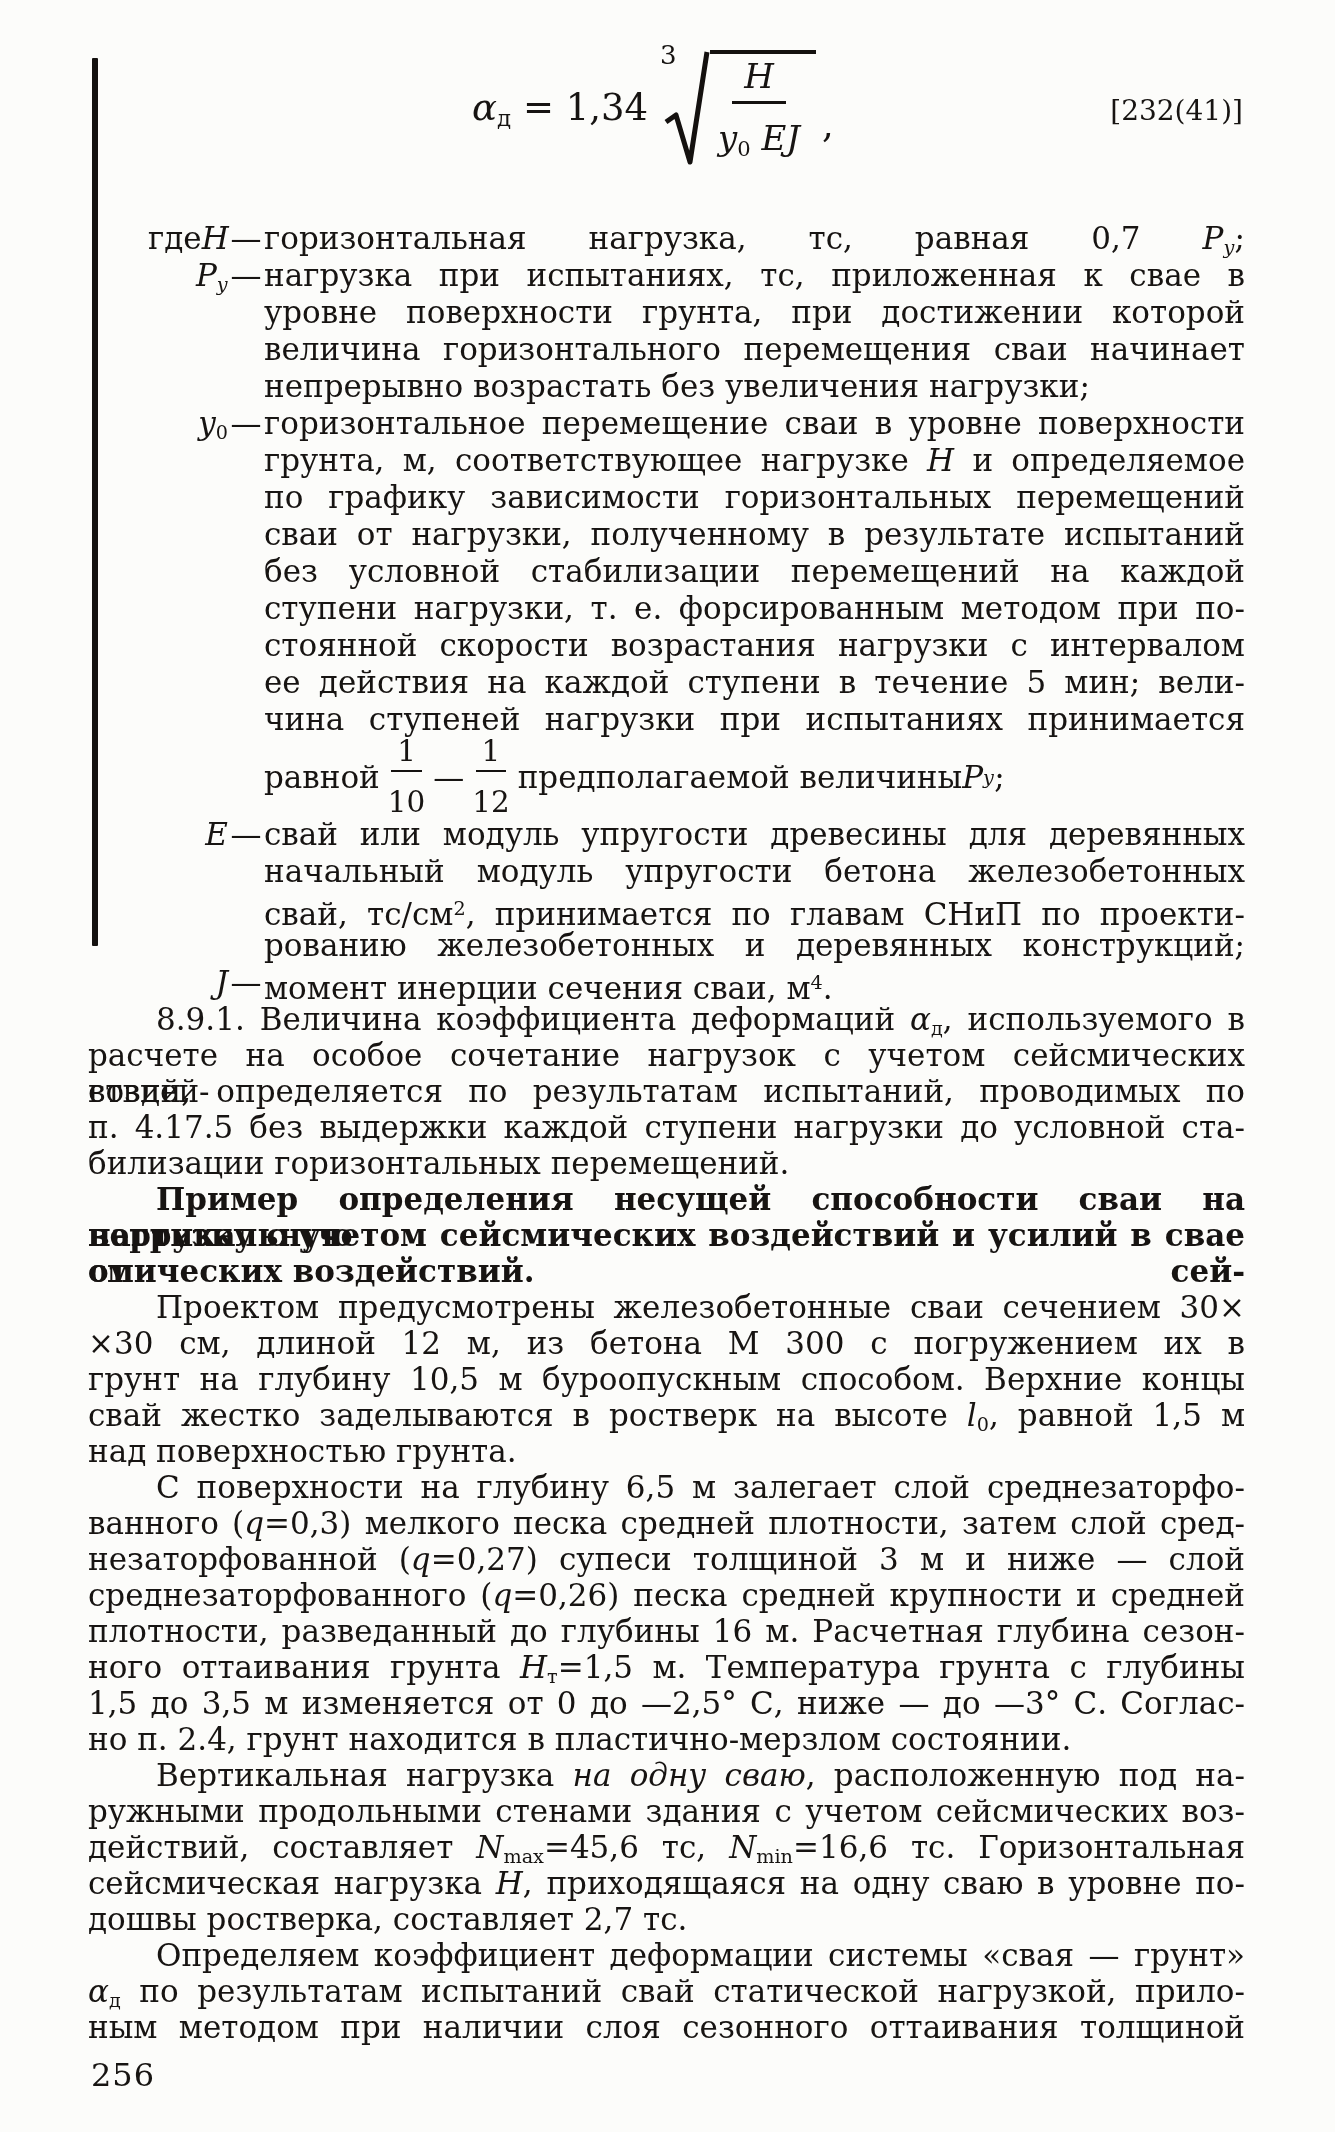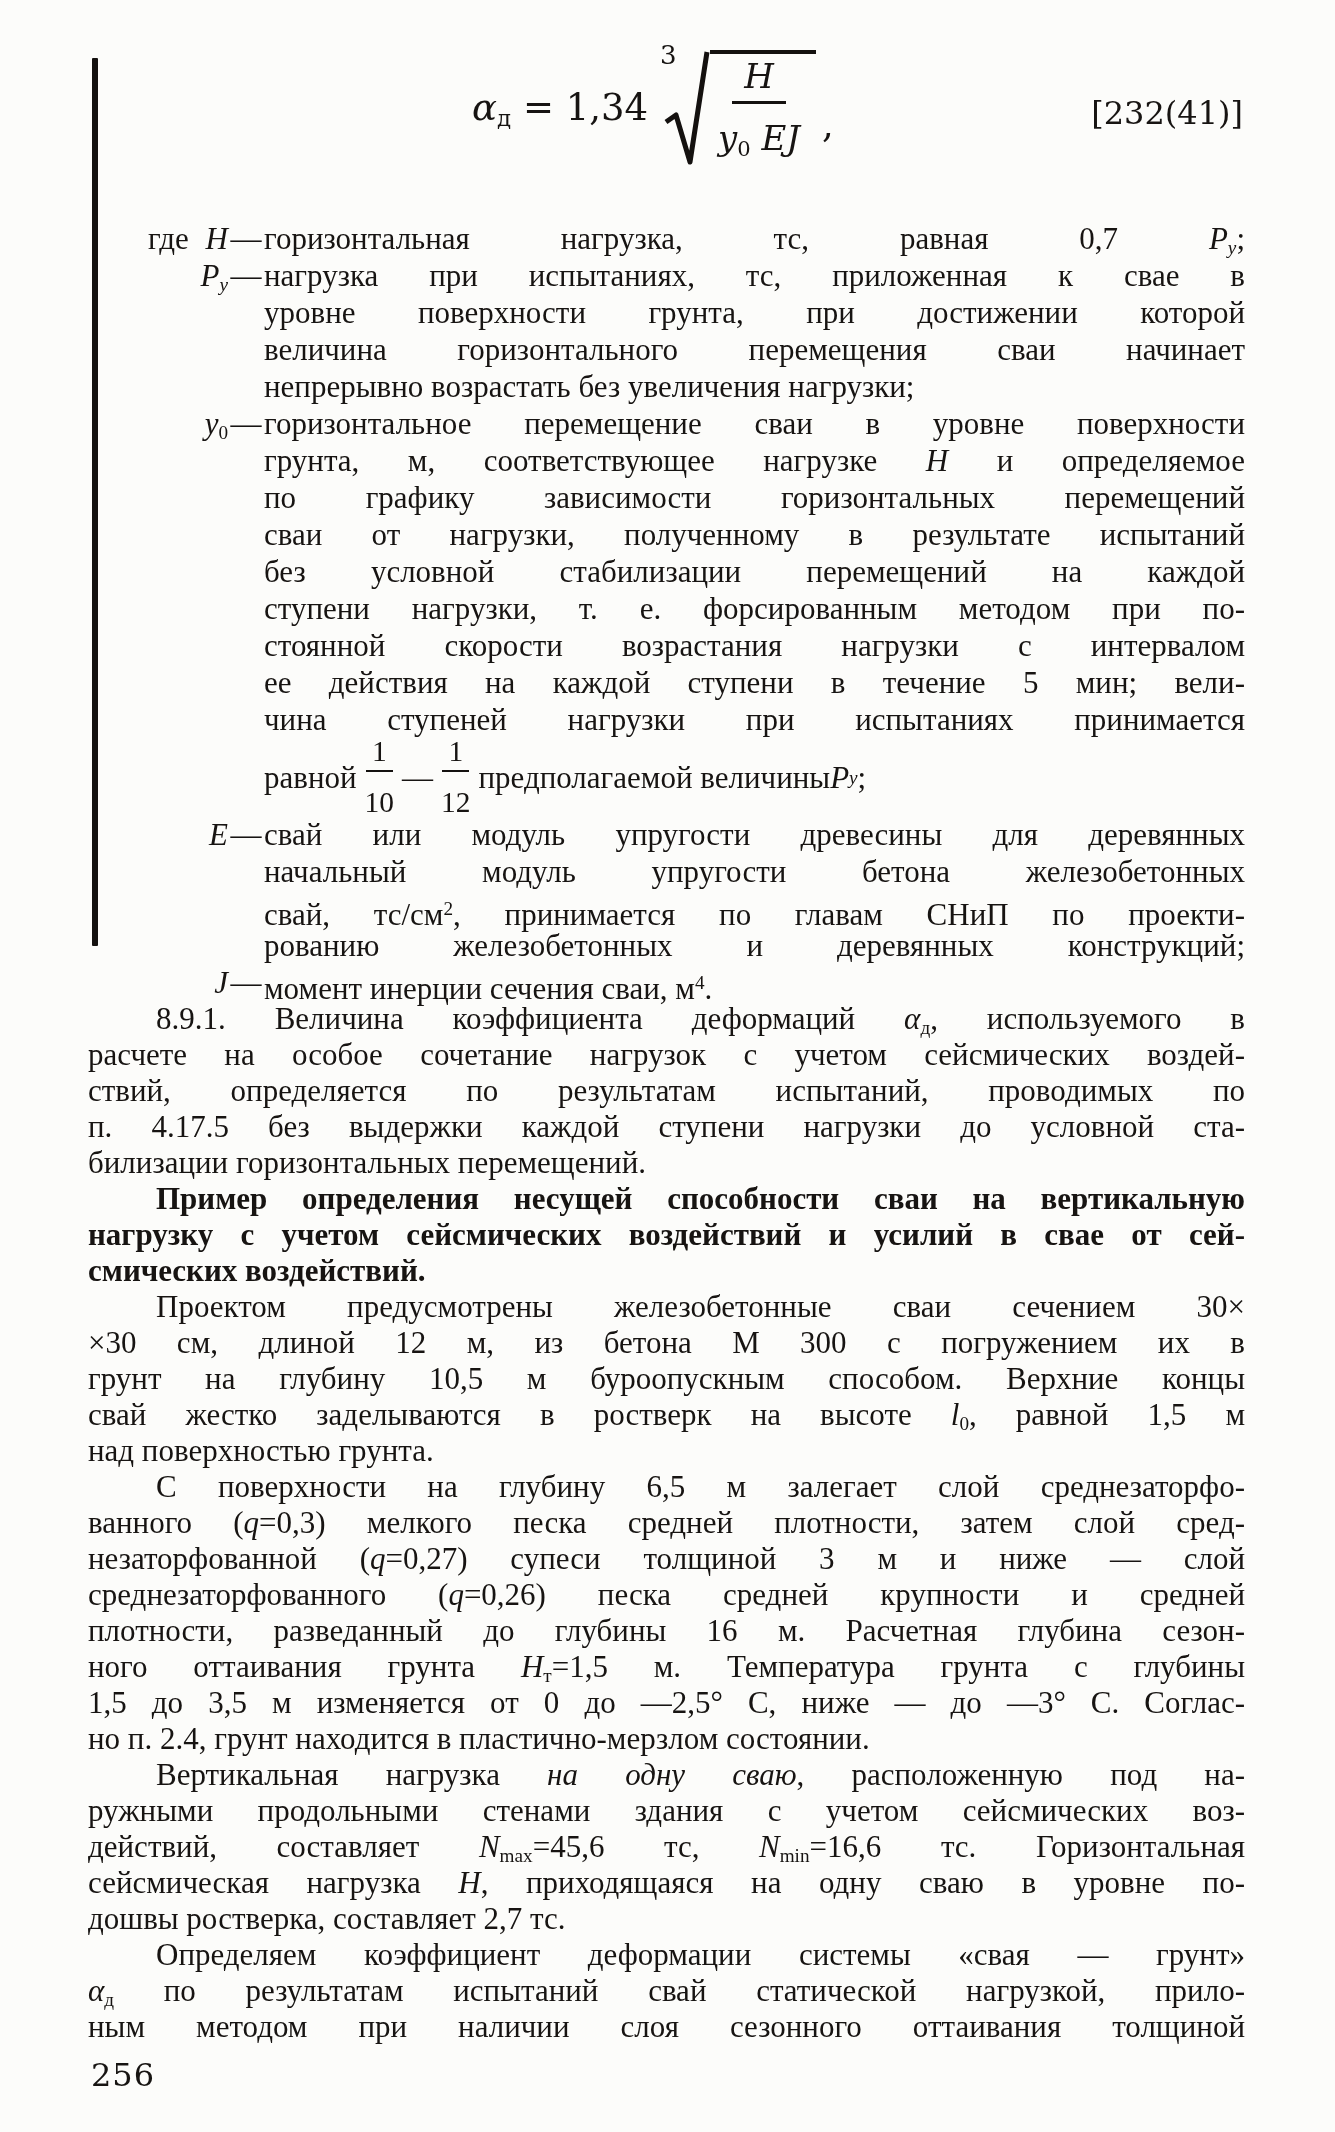--- a/index.html
+++ b/index.html
@@ -24,38 +24,38 @@
   .eq { position:absolute; left:384px; top:10px; display:flex; align-items:center; font-size:37px; }
   .eq-lhs { margin-right:10px; white-space:nowrap;text-align:center; }
   .rad { position:relative; display:inline-flex; align-items:flex-start; margin-left:6px; }
   .rad-idx { position:absolute; left:-4px; top:-10px; font-size:26px; }
   .rad-svg { width:46px; height:118px; display:block; }
   .rad-body { border-top:4px solid #14110f; min-height:112px; display:flex; align-items:center; padding:0 16px 0 8px; box-sizing:border-box; }
   .bigfrac { display:inline-flex; flex-direction:column; align-items:center; font-size:34px; line-height:1.15; }
   .bf-num { border-bottom:3px solid #14110f; padding:2px 12px 5px; }
   .bf-den { padding-top:15px; white-space:nowrap; }
   .eq-comma { align-self:flex-end; padding:0 0 22px 6px; }
-  .eq-num { position:absolute; right:2px; top:54px; font-size:32px; }
+  .eq-num { position:absolute; right:2px; top:54px; font-size:28px; }
   
   .where-block { margin-top:12px; }
   .where-item { display:flex; align-items:flex-start; }
   .whead { flex:none; width:140px; display:flex; align-items:baseline; line-height:37px; white-space:nowrap; }
   .wlabel { margin-left:60px; }
   .wsym { margin-left:auto; }
   .wdash { flex:none; width:36px; text-align:center; line-height:37px; }
   .wdef { flex:1; min-width:0; }
   
   .tl { line-height:37px; height:37px; text-align:justify; text-align-last:justify; white-space:normal; }
   .para .tl { line-height:36px; height:36px; }
   .tl.last { text-align-last:left; }
   .tl.tall { height:78px; display:flex; align-items:center; text-align-last:left; }
   .tl.indent { text-indent:68px; }
   .para { margin:0; }
   .para.b-para { font-weight:bold; }
-  .where-block, .paras { position:relative;font-family:Liberation Serif, serif; }
+  .where-block, .paras { position:relative; }
   
   .i { font-style:italic; }
   .sub { font-size:0.62em; vertical-align:-0.28em; }
   .sup { font-size:0.62em; vertical-align:0.5em; }
   .i.sub { font-style:italic; }
   .ifrac { display:inline-flex; flex-direction:column; align-items:center; line-height:1; margin:0 8px; vertical-align:middle; font-size:0.95em; }
   .ifrac .fn { padding:0 6px 4px; border-bottom:2.5px solid #14110f; }
   .ifrac .fd { padding-top:16px; }
   .page-number { position:absolute; left:91px; top:2056px; font-size:32px; letter-spacing:1px; }
 </style>

